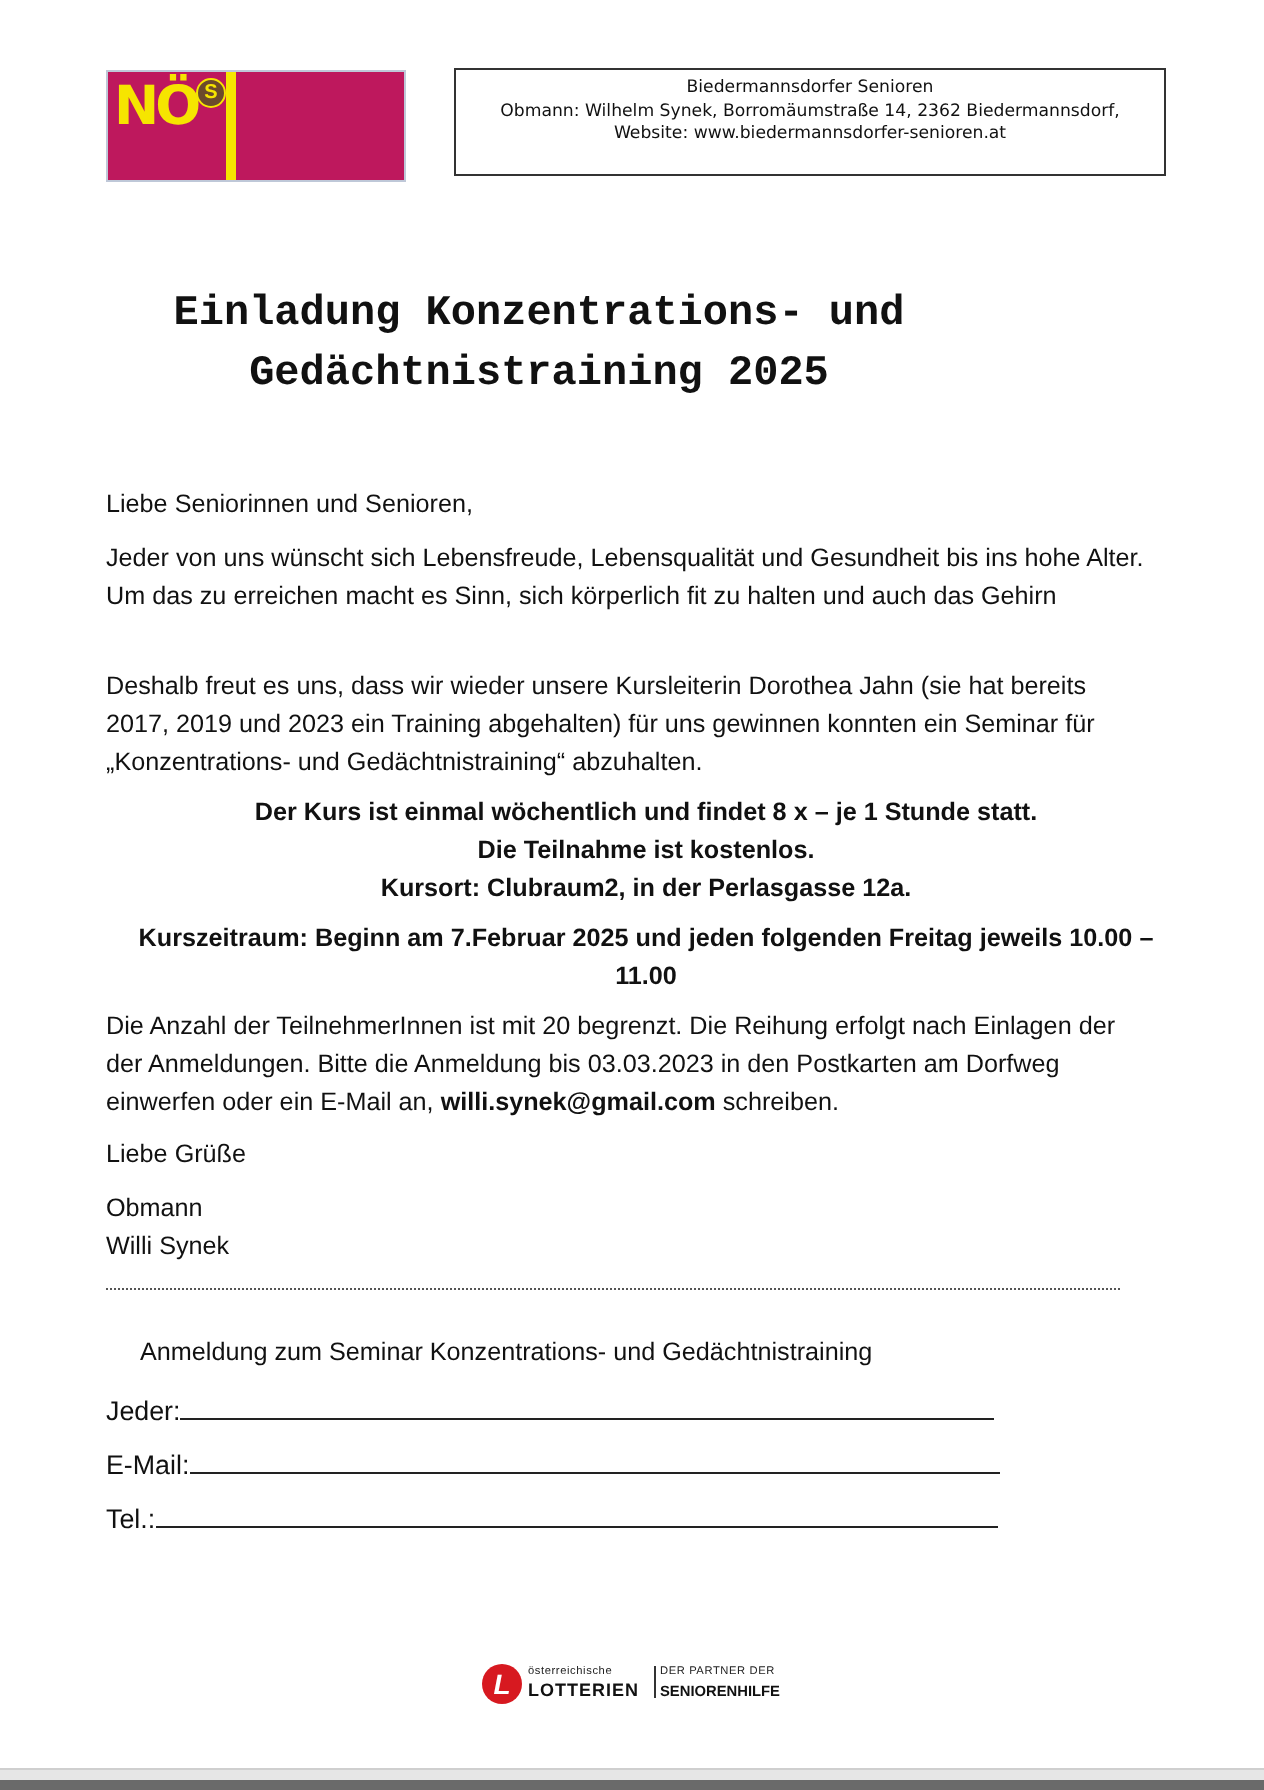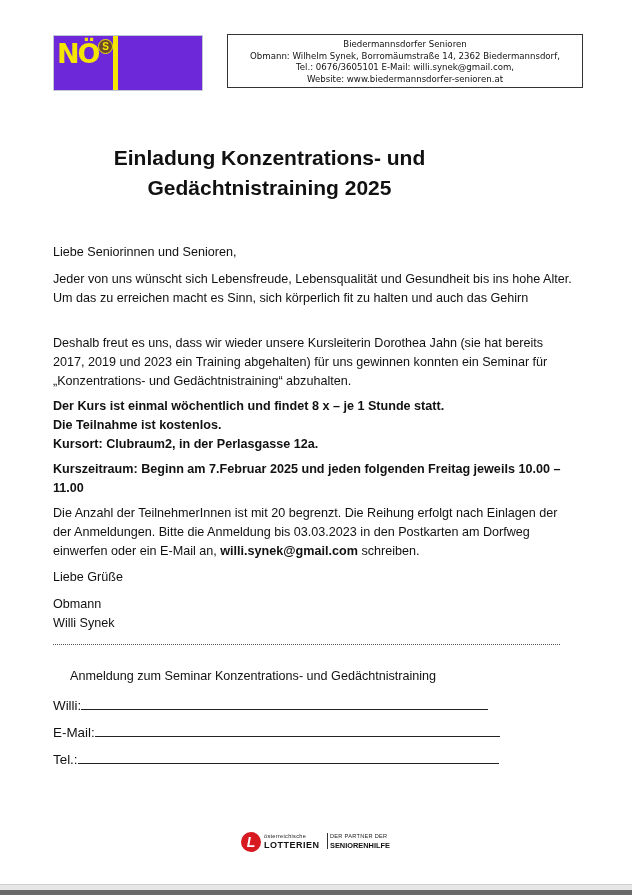--- a/index.html
+++ b/index.html
@@ -3,21 +3,21 @@
 <meta charset="utf-8">
 <style>
   html, body { margin: 0; padding: 0; }
   body {
     width: 632px; height: 895px; background: #ffffff; position: relative; overflow: hidden;
     font-family: "Liberation Sans", sans-serif; color: #111;
   }
   .page { position: absolute; left: 0; top: 0; width: 632px; height: 884px; background: #fff; }
   .logo {
     position: absolute; left: 53px; top: 35px; width: 150px; height: 56px;
-    background: #6d28d9; border: 1px solid #bfc8d8; box-sizing: border-box;
+    background: #be185d; border: 1px solid #bfc8d8; box-sizing: border-box;
   }
   .logo .stripe { position: absolute; left: 59px; top: 0; width: 5px; height: 100%; background: #f6e500; }
   .logo .no {
     position: absolute; left: 3px; top: 0px; font-family: "DejaVu Sans", sans-serif;
     font-weight: bold; font-size: 27px; color: #f6e500; letter-spacing: -2px; line-height: 36px;
   }
   .logo .s-badge {
     position: absolute; left: 44px; top: 3px; width: 13px; height: 13px; border-radius: 50%;
     background: #6b4a2b; color: #f6e500; font-size: 10px; font-weight: bold; line-height: 13px; text-align: center;
     border: 1px solid #f6e500;
@@ -29,24 +29,24 @@
     position: absolute; left: 68px; top: 9px; width: 80px; font-size: 9.5px; color: #f6e500; font-style: italic;
     line-height: 18px; text-align: center;
   }
   .contact-box {
     position: absolute; left: 227px; top: 34px; width: 356px; height: 54px; border: 1px solid #333;
     box-sizing: border-box; font-family: "DejaVu Sans", sans-serif; font-size: 8.6px; text-align: center;
     line-height: 11.5px; padding-top: 4px; color: #111;
   }
   .title {
     position: absolute; left: 0; top: 143px; width: 539px; text-align: center;
-    font-family: Liberation Sans, sans-serif; font-weight: bold; font-size: 21px; line-height: 30px; color: #111;
+    font-family: Liberation Mono, monospace; font-weight: bold; font-size: 21px; line-height: 30px; color: #111;
   }
   .body-text { position: absolute; left: 53px; width: 540px; font-size: 12.6px; line-height: 19px; color: #111; }
-  .bold { font-weight: bold; }
+  .bold { font-weight: bold; text-align: center; }
   .dots {
     position: absolute; left: 53px; top: 644px; width: 507px; height: 0; border-top: 1px dotted #555;
   }
   .field { position: absolute; left: 53px; font-size: 13.4px; line-height: 18px; color: #111; }
   .field .line { display: inline-block; border-bottom: 1px solid #222; height: 14px; vertical-align: baseline; }
   .lotto { position: absolute; left: 241px; top: 831px; height: 22px; width: 152px; }
   .lotto .circle {
     position: absolute; left: 0; top: 1px; width: 20px; height: 20px; border-radius: 50%; background: #d71920;
     color: #fff; font-weight: bold; font-style: italic; font-size: 14px; line-height: 20px; text-align: center;
   }
@@ -66,21 +66,20 @@
   <div class="logo">
     <div class="stripe"></div>
     <div class="no">NÖ</div>
     <div class="s-badge">S</div>
     <div class="senioren">Senioren</div>
   </div>
 
   <div class="contact-box">
     <div>Biedermannsdorfer Senioren</div>
     <div>Obmann: Wilhelm Synek, Borromäumstraße 14, 2362 Biedermannsdorf,</div>
-    <div>Tel.: 0676/3605101 E-Mail: willi.synek@gmail.com,</div>
     <div>Website: www.biedermannsdorfer-senioren.at</div>
   </div>
 
   <div class="title">
     <div>Einladung Konzentrations- und</div>
     <div>Gedächtnistraining 2025</div>
   </div>
 
   <div class="body-text" style="top:243px;">Liebe Seniorinnen und Senioren,</div>
 
@@ -116,21 +115,21 @@
   <div class="body-text" style="top:595px;">
     <div>Obmann</div>
     <div>Willi Synek</div>
   </div>
 
   <div class="dots"></div>
 
   <div class="body-text" style="top:667px;margin-left:17px;">Anmeldung zum Seminar Konzentrations- und Gedächtnistraining</div>
 
   <div class="field" style="top:695px;">
-    <span>Willi:</span><span class="line" style="width:407px;"></span>
+    <span>Jeder:</span><span class="line" style="width:407px;"></span>
   </div>
   <div class="field" style="top:722px;">
     <span>E-Mail:</span><span class="line" style="width:405px;"></span>
   </div>
   <div class="field" style="top:749px;">
     <span>Tel.:</span><span class="line" style="width:421px;"></span>
   </div>
 
   <div class="lotto">
     <div class="circle">L</div>

